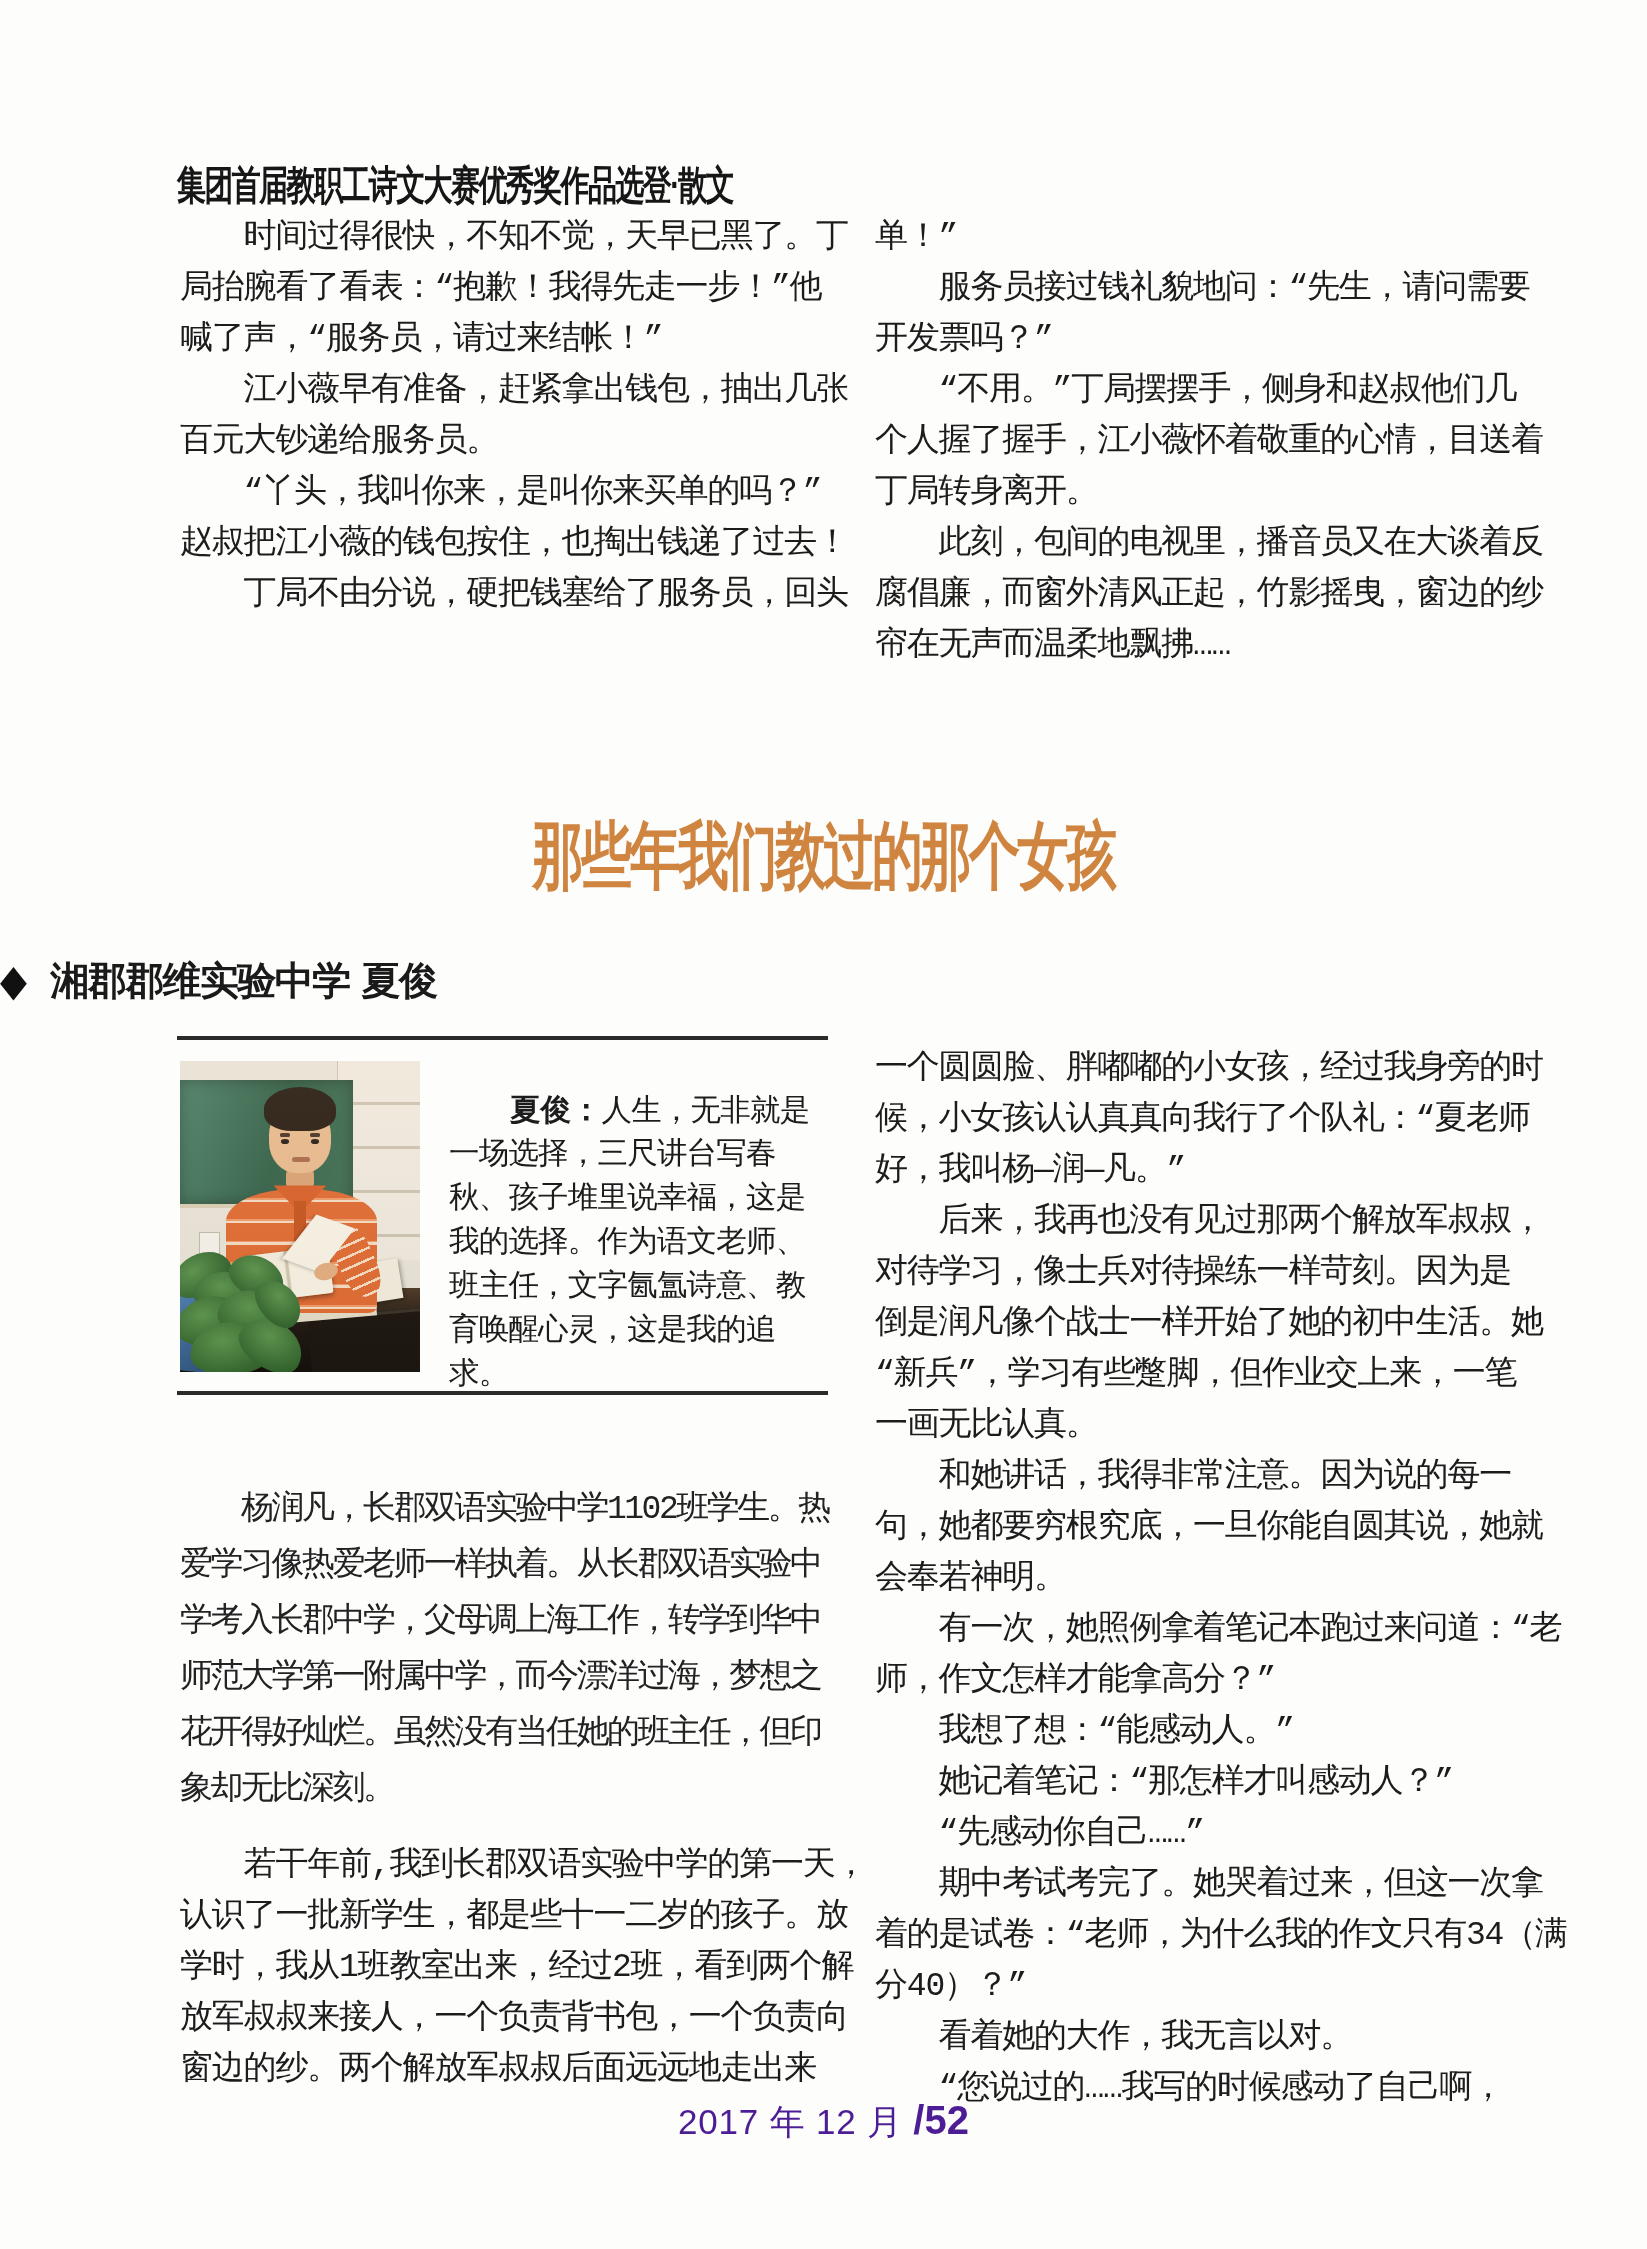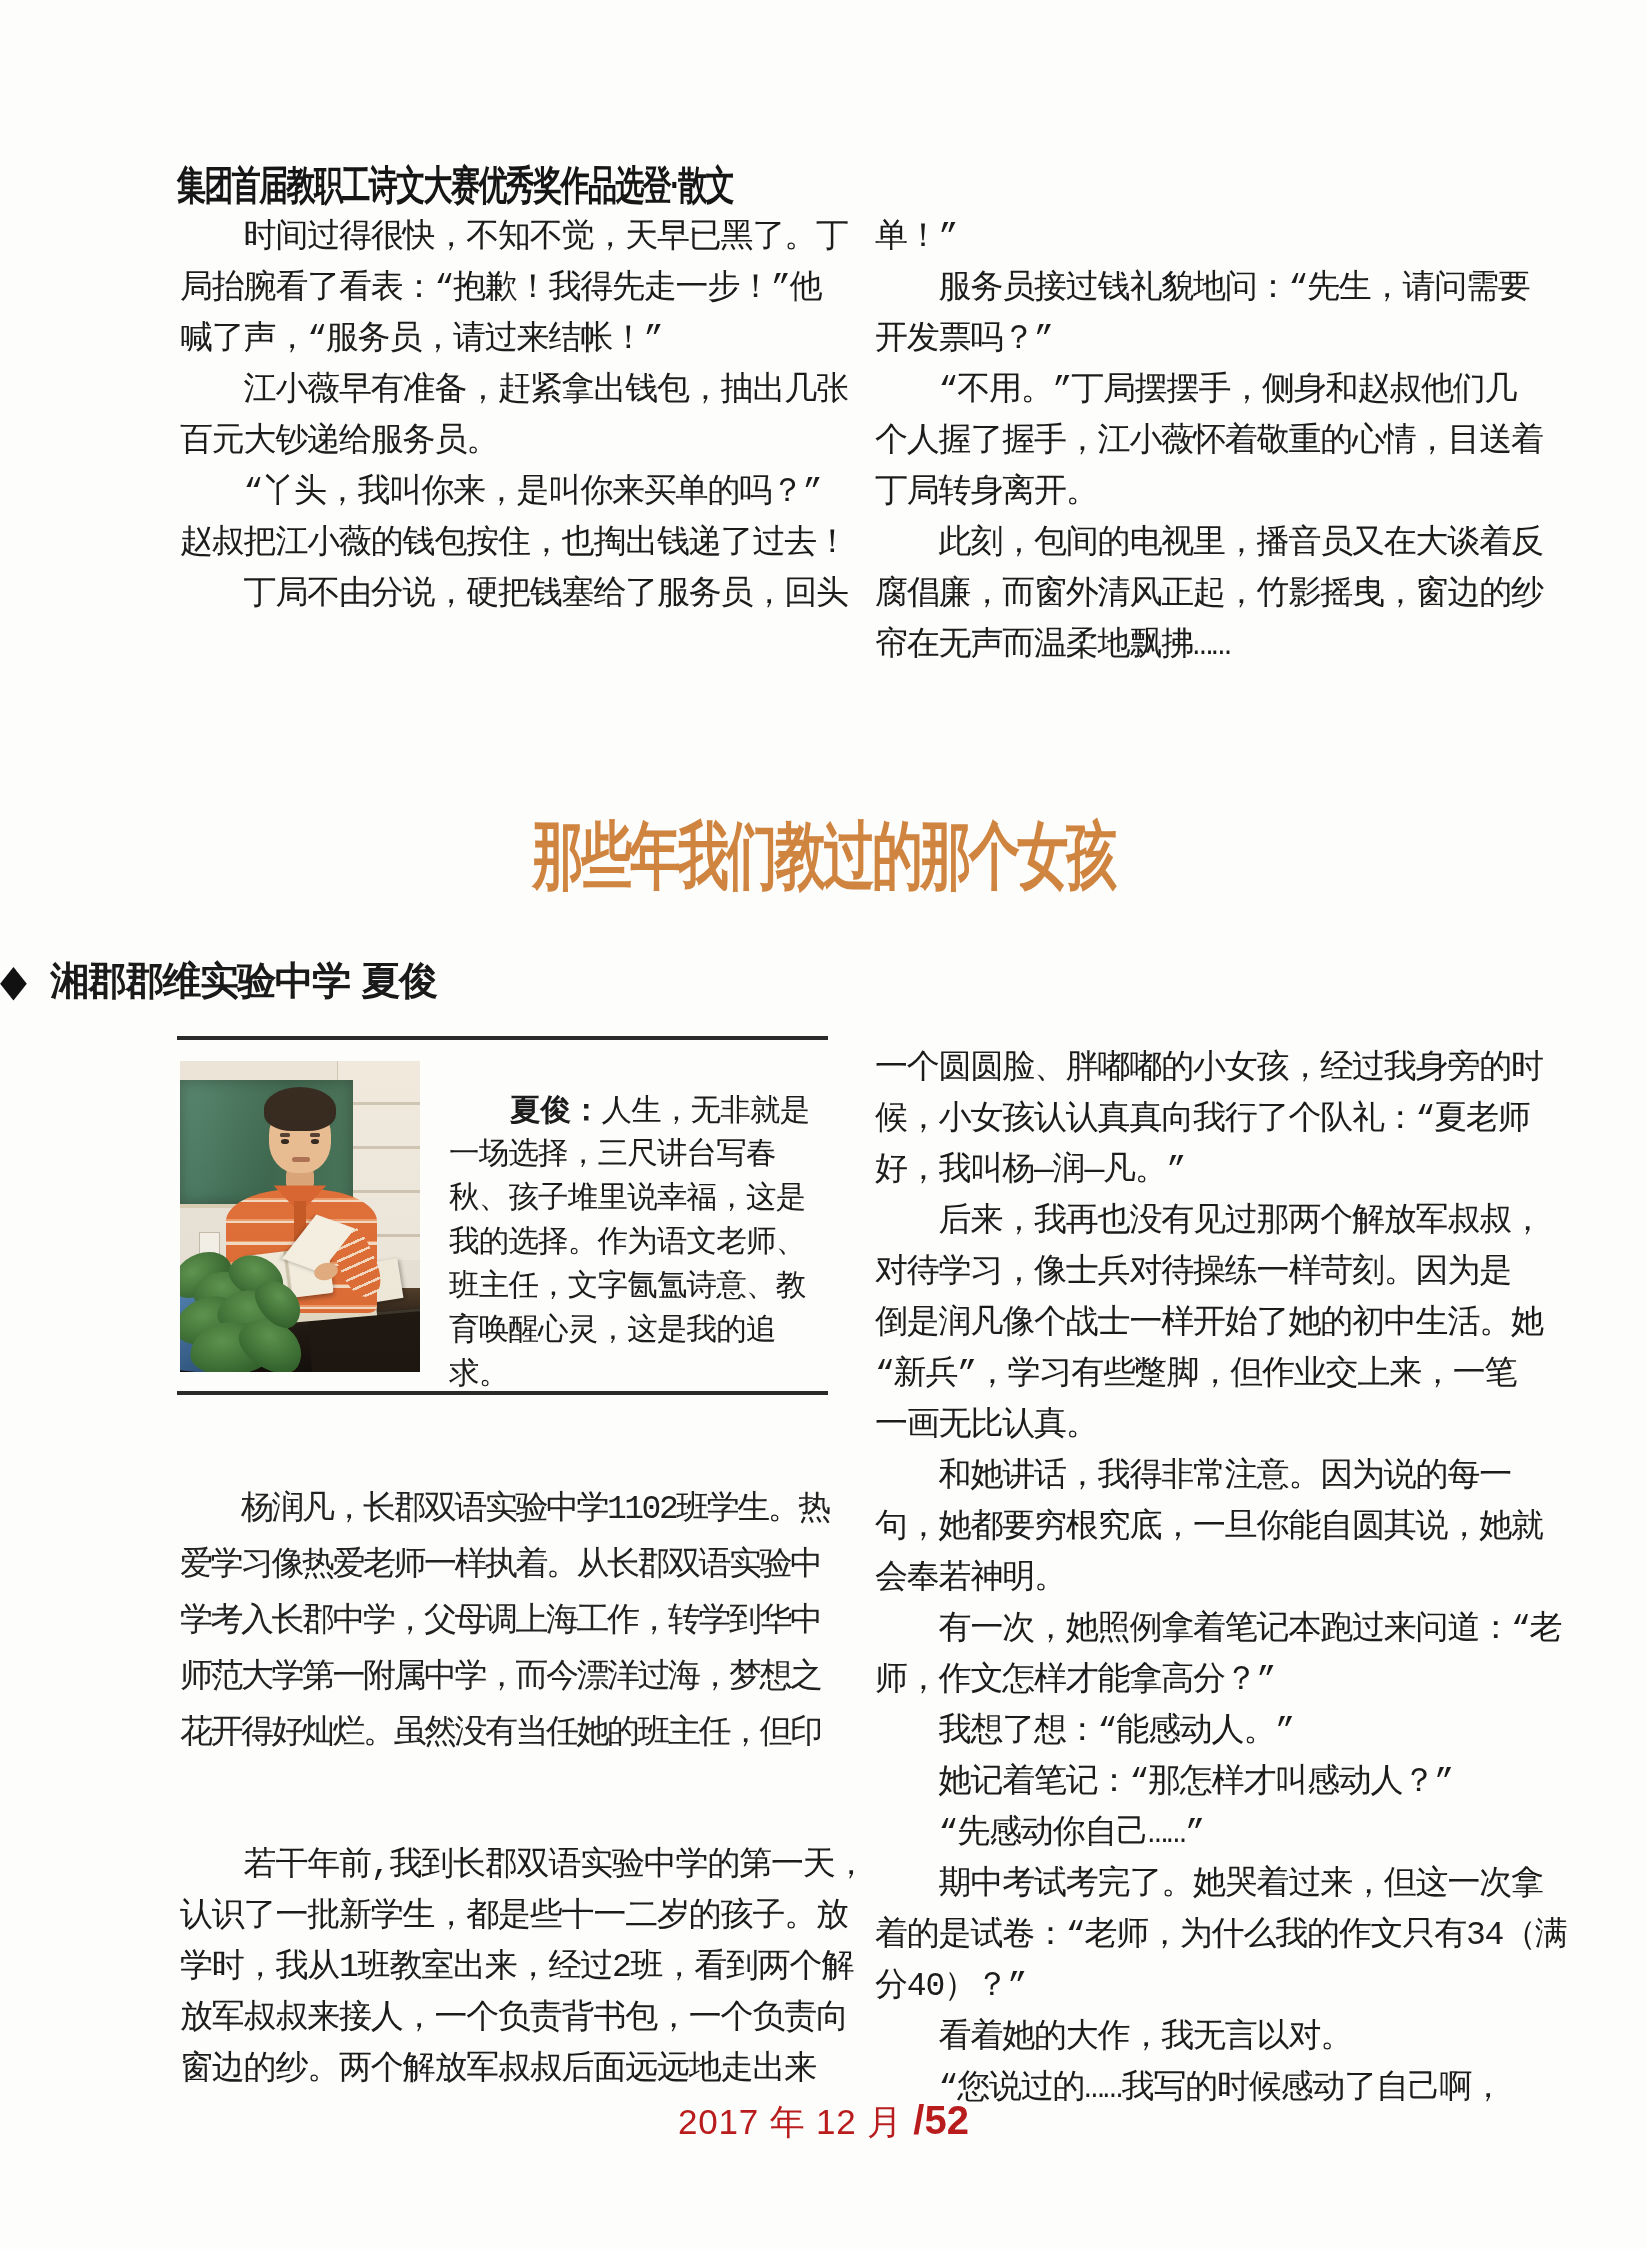--- a/index.html
+++ b/index.html
@@ -32,21 +32,21 @@
   .bio-text .ln{white-space:nowrap;height:44px;}
   .bio-name{font-weight:bold;font-family:"Liberation Sans",sans-serif;letter-spacing:0;}
 
   .para1{left:180px;top:1482px;font-family:"Liberation Sans",sans-serif;
          font-size:33px;line-height:56px;letter-spacing:-2.5px;color:#222;}
   .para1 .ln{height:56px;}
   .para2{left:180px;top:1840px;}
   .r2{left:875px;top:1043px;}
 
   .footer{position:absolute;left:0;top:2098px;width:1647px;text-align:center;
-          font-family:"Liberation Sans",sans-serif;font-size:35px;color:#b91c1c;
+          font-family:"Liberation Sans",sans-serif;font-size:35px;color:#4c1d95;
           letter-spacing:0.8px;}
   .footer .pg{font-weight:bold;font-size:40px;letter-spacing:0;}
 
   
   .photo{position:absolute;left:180px;top:1061px;width:240px;height:311px;
          background:#e9e5dc;overflow:hidden;}
   .photo div{position:absolute;}
   .ph-tiles{right:0;top:0;width:34%;height:64%;z-index:0;border-left:1.6px solid #cdc5b5;
             background:repeating-linear-gradient(180deg,#efebe2 0 41px,#cdc5b5 41px 44px);}
   .ph-board{left:0;top:6%;width:72%;height:40%;z-index:0;
@@ -185,20 +185,21 @@
   </div>
 
   <div class="rule rule-bot"></div>
 
   <div class="col para1">
       <div class="ln">　　杨润凡，长郡双语实验中学1102班学生。热</div>
       <div class="ln">爱学习像热爱老师一样执着。从长郡双语实验中</div>
       <div class="ln">学考入长郡中学，父母调上海工作，转学到华中</div>
       <div class="ln">师范大学第一附属中学，而今漂洋过海，梦想之</div>
       <div class="ln">花开得好灿烂。虽然没有当任她的班主任，但印</div>
+      <div class="ln">象却无比深刻。</div>
     </div>
   <div class="col para2">
       <div class="ln">　　若干年前,我到长郡双语实验中学的第一天，</div>
       <div class="ln">认识了一批新学生，都是些十一二岁的孩子。放</div>
       <div class="ln">学时，我从1班教室出来，经过2班，看到两个解</div>
       <div class="ln">放军叔叔来接人，一个负责背书包，一个负责向</div>
       <div class="ln">窗边的纱。两个解放军叔叔后面远远地走出来</div>
     </div>
   <div class="col r2">
       <div class="ln">一个圆圆脸、胖嘟嘟的小女孩，经过我身旁的时</div>

